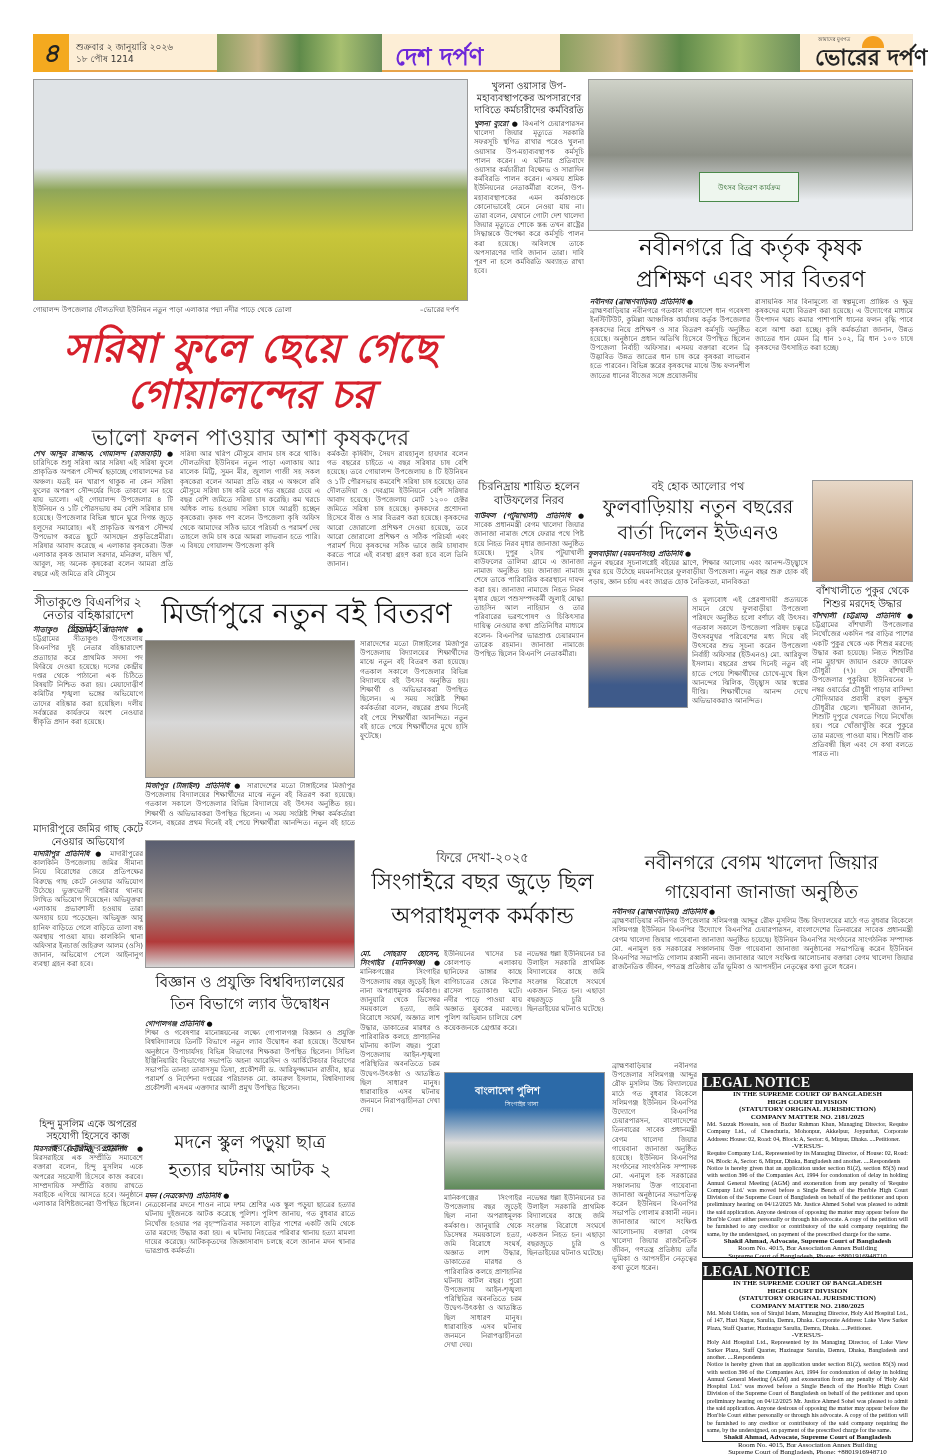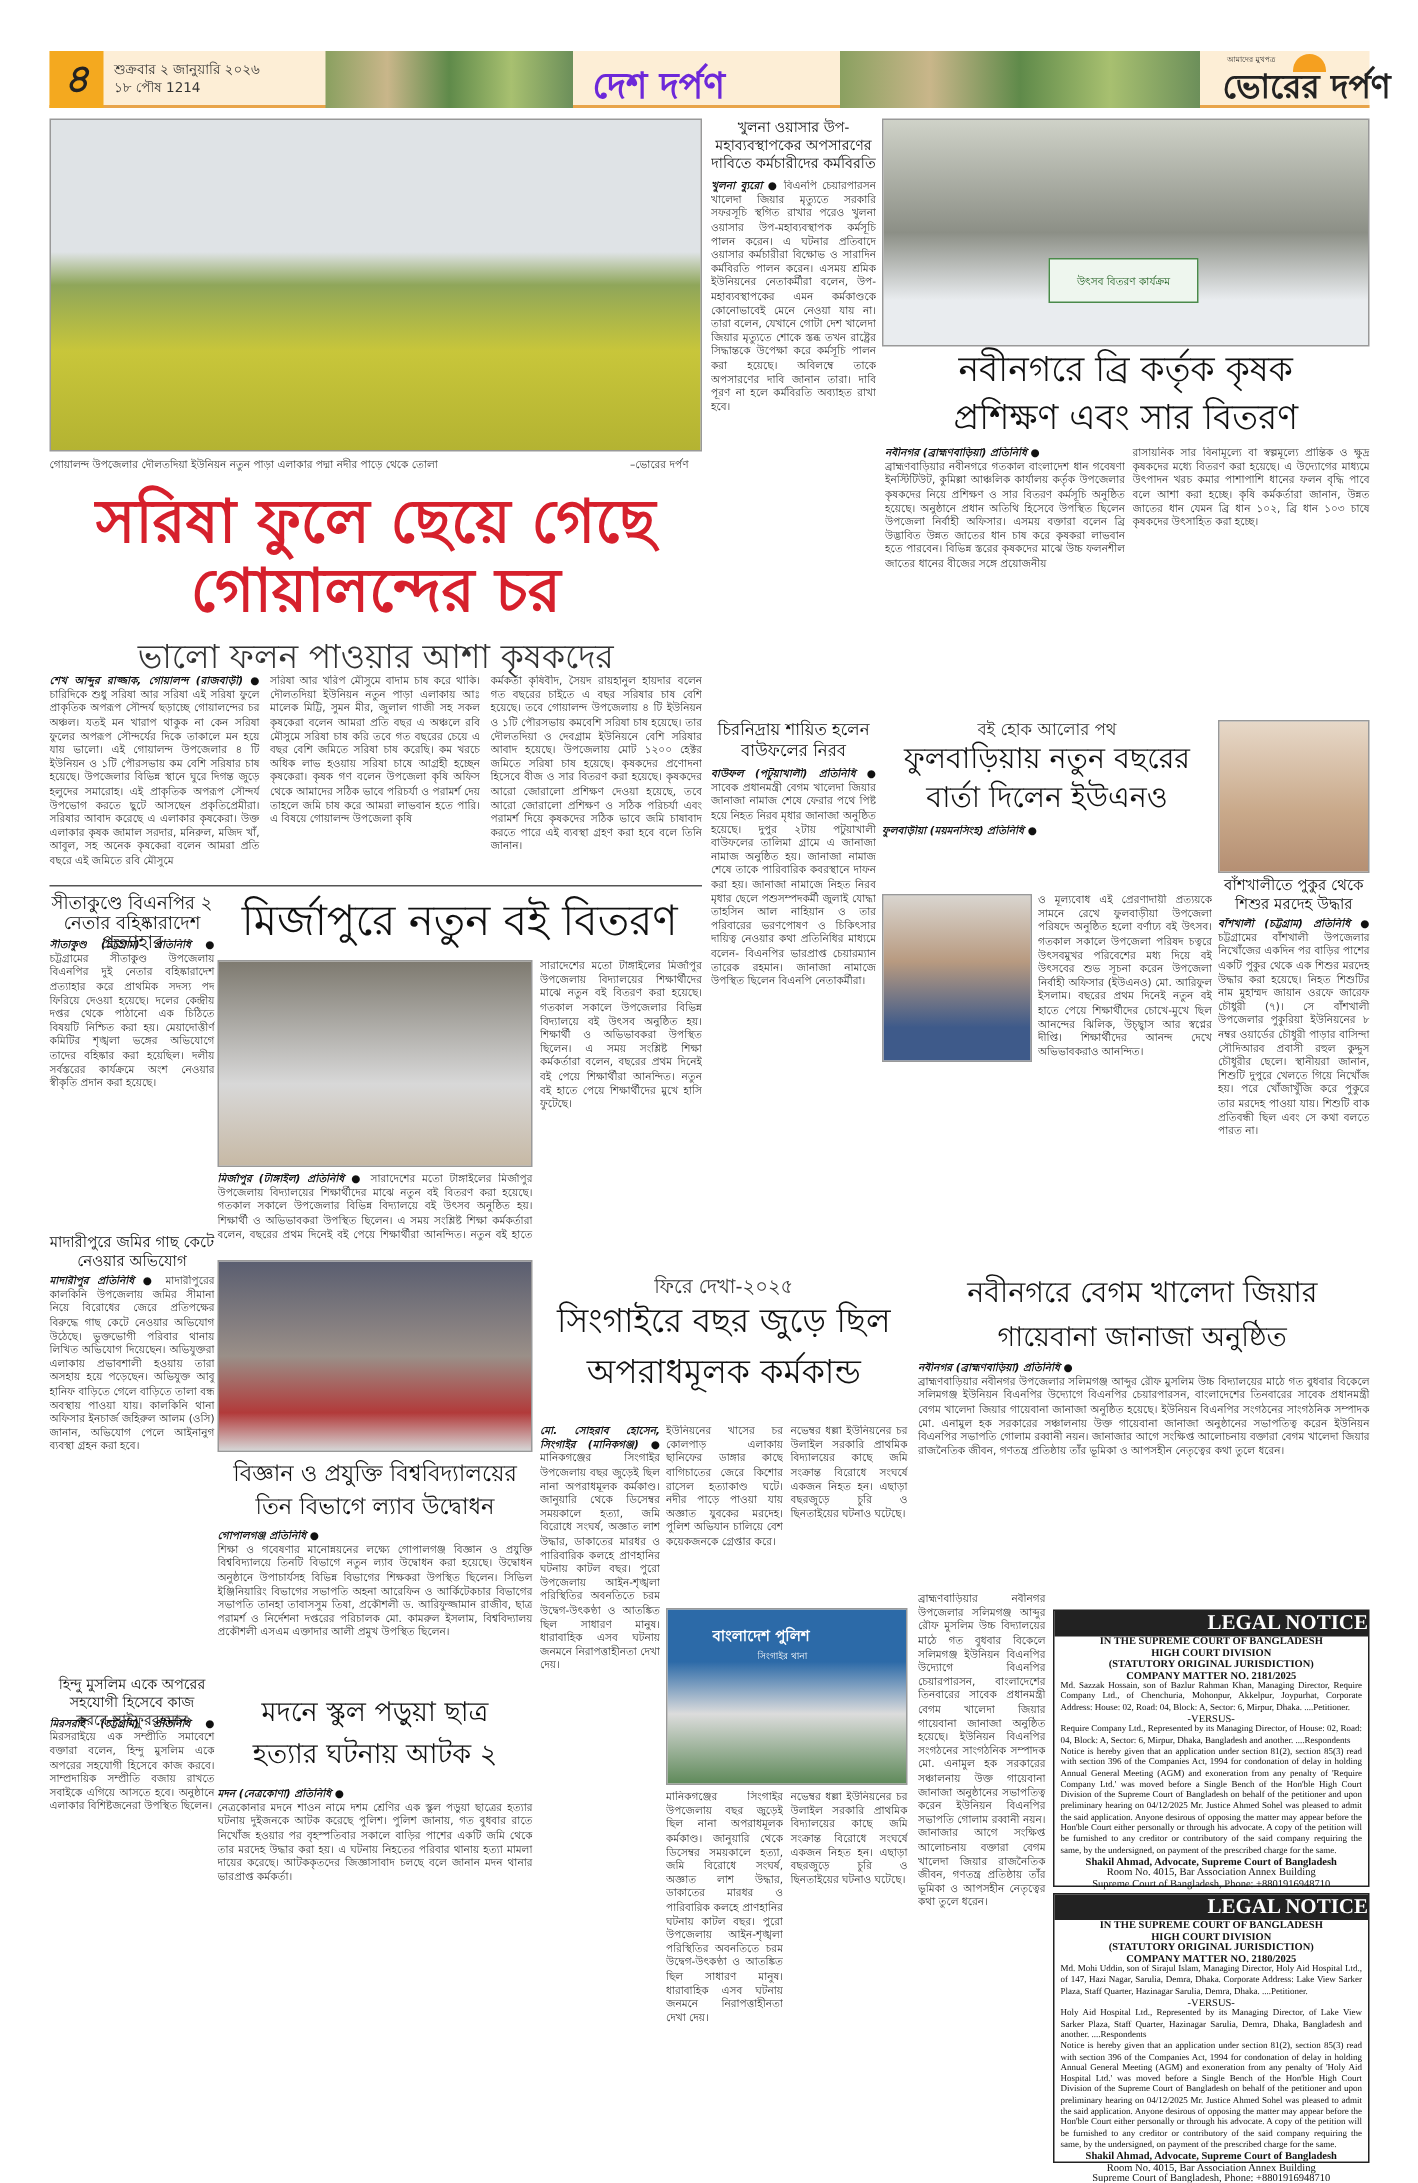--- a/index.html
+++ b/index.html
@@ -8,25 +8,25 @@
 .masthead{left:33px;top:34px;width:880px;height:38px;background:#fdeed6;border-bottom:2px solid #e8a44a}
 .pgnum{left:33px;top:34px;width:36px;height:38px;background:#f4a91f;font:italic bold 26px "DejaVu Serif",serif;color:#222;text-align:center;line-height:38px}
 .date{left:76px;top:41px;font-size:9px;line-height:12px;color:#333}
 .strip{background:linear-gradient(90deg,#8aa060,#c9b68a,#5f8a4a,#a8c070,#6c8f5a);}
 .section{left:213px;top:38px;width:90px;font:bold 24px "DejaVu Serif",serif;color:#6d28d9}
 .brand{left:800px;top:40px;font:bold 20px "DejaVu Serif",serif;color:#222}
 .sun{left:835px;top:36px;width:22px;height:12px;background:#f5a020;border-radius:12px 12px 0 0}
 .photo{background:#b7c48a;border:1px solid #999}
 .txt{font-size:7px;line-height:9.2px;color:#333;text-align:justify;overflow:hidden}
 .head{color:#111;text-align:center;font-family:"DejaVu Serif",serif}
-.red{color:#d6202c;font-weight:bold;font-family:"DejaVu Serif",serif;text-align:center}
+.red{color:#d6202c;font-weight:bold;font-style:italic;font-family:"DejaVu Serif",serif;text-align:center}
 .byline{font-size:7px;font-weight:bold;font-style:italic;color:#111}
 .rule{background:#555;height:1px}
 .legal{border:1px solid #222;font-family:"Liberation Serif",serif;color:#111;font-size:6px;line-height:7.3px;padding:0 4px;text-align:justify}
-.legal .lh{background:#222;color:#fff;font-weight:bold;font-size:14px;text-align:right;line-height:17px;margin:0 -4px}
+.legal .lh{background:#222;color:#fff;font-weight:bold;font-size:14px;text-align:left;line-height:17px;margin:0 -4px}
 .legal .c{text-align:center;font-weight:bold;font-size:7px;line-height:7.5px}
 .legal .cn{text-align:center;font-size:7px}
 </style>
 </head>
 <body>
 
 <div class="abs masthead"></div>
 <div class="abs pgnum">৪</div>
 <div class="abs date">
   <div>শুক্রবার ২ জানুয়ারি ২০২৬</div>
@@ -103,20 +103,21 @@
 <div class="abs txt" style="left:474px;top:512px;width:110px;height:305px">
   <span class="byline">বাউফল (পটুয়াখালী) প্রতিনিধি ●</span>
   <span>সাবেক প্রধানমন্ত্রী বেগম খালেদা জিয়ার জানাজা নামাজ শেষে ফেরার পথে পিষ্ট হয়ে নিহত নিরব মৃধার জানাজা অনুষ্ঠিত হয়েছে। দুপুর ২টায় পটুয়াখালী বাউফলের তালিমা গ্রামে এ জানাজা নামাজ অনুষ্ঠিত হয়। জানাজা নামাজ শেষে তাকে পারিবারিক কবরস্থানে দাফন করা হয়। জানাজা নামাজে নিহত নিরব মৃধার ছেলে পশুসম্পদকর্মী জুলাই যোদ্ধা তাহসিন আল নাহিয়ান ও তার পরিবারের ভরণপোষণ ও চিকিৎসার দায়িত্ব নেওয়ার কথা প্রতিনিধির মাধ্যমে বলেন- বিএনপির ভারপ্রাপ্ত চেয়ারম্যান তারেক রহমান। জানাজা নামাজে উপস্থিত ছিলেন বিএনপি নেতাকর্মীরা।</span>
 </div>
 
 <div class="abs head" style="left:588px;top:478px;width:220px;font-size:11px;color:#333;font-family:'DejaVu Sans',sans-serif">বই হোক আলোর পথ</div>
 <div class="abs head" style="left:588px;top:494px;width:220px;font-size:19px;line-height:24px">ফুলবাড়িয়ায় নতুন বছরের</div>
 <div class="abs head" style="left:588px;top:520px;width:220px;font-size:19px;line-height:24px">বার্তা দিলেন ইউএনও</div>
 <div class="abs txt" style="left:588px;top:550px;width:220px;height:40px">
   <span class="byline">ফুলবাড়ীয়া (ময়মনসিংহ) প্রতিনিধি ●</span><br>
+  <span>নতুন বছরের সূচনালগ্নেই বইয়ের ঘ্রাণে, শিক্ষার আলোয় এবং আনন্দ-উচ্ছ্বাসে মুখর হয়ে উঠেছে ময়মনসিংহের ফুলবাড়ীয়া উপজেলা। নতুন বছর শুরু হোক বই পড়ায়, জ্ঞান চর্চায় এবং জাগ্রত হোক নৈতিকতা, মানবিকতা</span>
 </div>
 <div class="abs photo" style="left:588px;top:596px;width:100px;height:112px;background:linear-gradient(180deg,#d9d5cf 0%,#b89a80 40%,#3e5a8a 80%)"></div>
 <div class="abs txt" style="left:692px;top:596px;width:116px;height:220px">ও মূল্যবোধ এই প্রেরণাদায়ী প্রত্যয়কে সামনে রেখে ফুলবাড়ীয়া উপজেলা পরিষদে অনুষ্ঠিত হলো বর্ণাঢ্য বই উৎসব। গতকাল সকালে উপজেলা পরিষদ চত্বরে উৎসবমুখর পরিবেশের মধ্য দিয়ে বই উৎসবের শুভ সূচনা করেন উপজেলা নির্বাহী অফিসার (ইউএনও) মো. আরিফুল ইসলাম। বছরের প্রথম দিনেই নতুন বই হাতে পেয়ে শিক্ষার্থীদের চোখে-মুখে ছিল আনন্দের ঝিলিক, উচ্ছ্বাস আর স্বপ্নের দীপ্তি। শিক্ষার্থীদের আনন্দ দেখে অভিভাবকরাও আনন্দিত।</div>
 
 <div class="abs photo" style="left:812px;top:480px;width:101px;height:102px;background:linear-gradient(180deg,#e7d8c8 0%,#c9a98a 60%,#b58f73 100%)"></div>
 <div class="abs head" style="left:812px;top:584px;width:101px;font-size:10px;line-height:13px">বাঁশখালীতে পুকুর থেকে শিশুর মরদেহ উদ্ধার</div>
 <div class="abs txt" style="left:812px;top:612px;width:101px;height:205px">
   <span class="byline">বাঁশখালী (চট্টগ্রাম) প্রতিনিধি ●</span>
   <span>চট্টগ্রামের বাঁশখালী উপজেলার নিখোঁজের একদিন পর বাড়ির পাশের একটি পুকুর থেকে এক শিশুর মরদেহ উদ্ধার করা হয়েছে। নিহত শিশুটির নাম মুহাম্মদ জায়ান ওরফে জারেফ চৌধুরী (৭)। সে বাঁশখালী উপজেলার পুকুরিয়া ইউনিয়নের ৮ নম্বর ওয়ার্ডের চৌধুরী পাড়ার বাসিন্দা সৌদিআরব প্রবাসী রহুল কুদ্দুস চৌধুরীর ছেলে। স্থানীয়রা জানান, শিশুটি দুপুরে খেলতে গিয়ে নিখোঁজ হয়। পরে খোঁজাখুঁজি করে পুকুরে তার মরদেহ পাওয়া যায়। শিশুটি বাক প্রতিবন্ধী ছিল এবং সে কথা বলতে পারত না।</span>
 </div>

